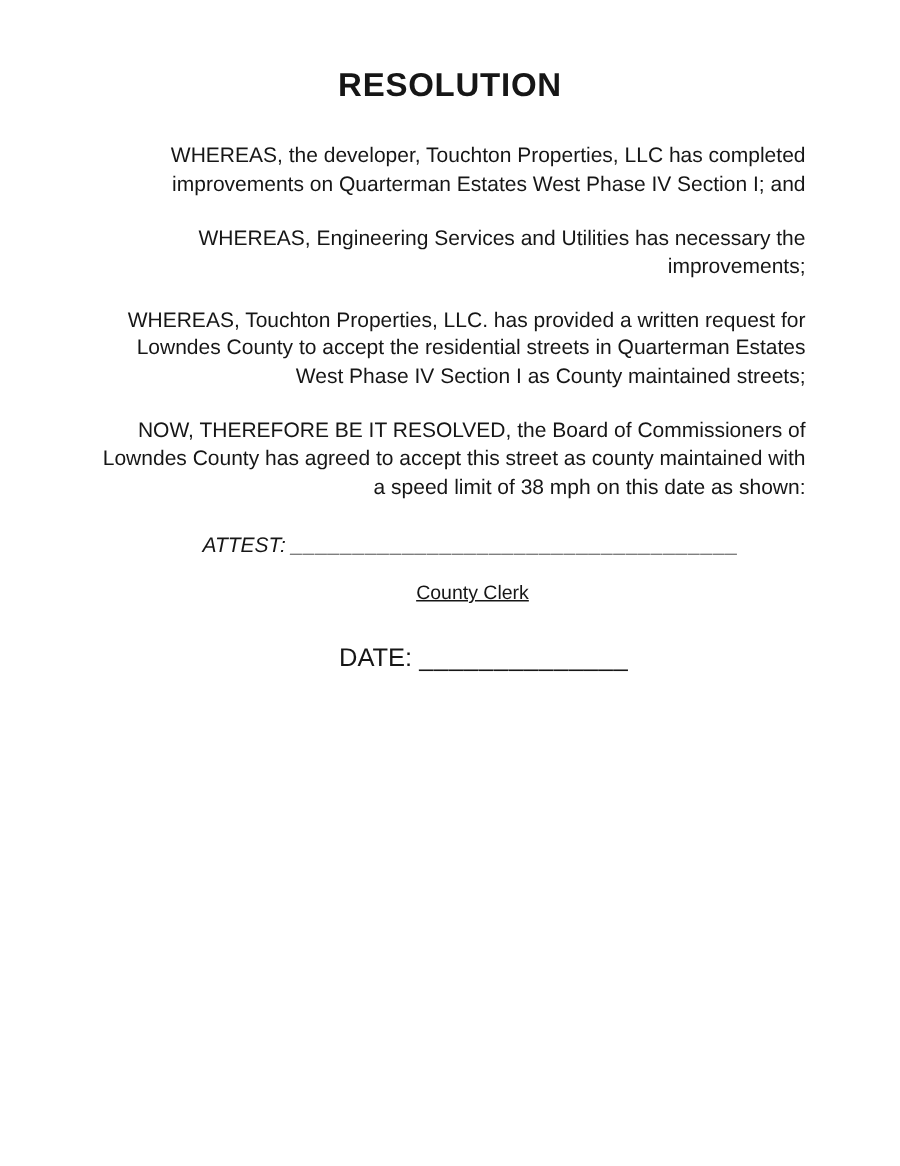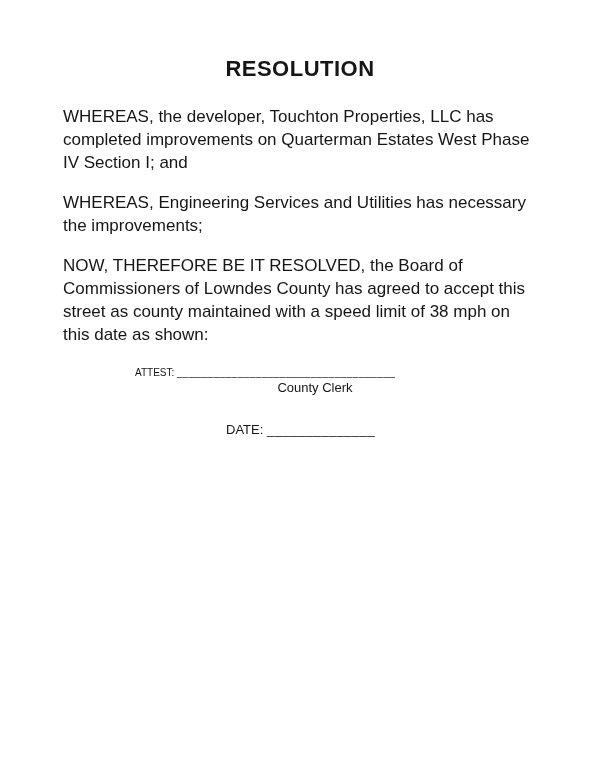--- a/index.html
+++ b/index.html
@@ -11,67 +11,70 @@
     height: 777px;
     background: #ffffff;
     overflow: hidden;
     font-family: "Liberation Sans", sans-serif;
     color: #161616;
   }
   .page {
     box-sizing: border-box;
     width: 600px;
     height: 777px;
-    padding-top: 56px;
+    padding-top: 44px;
   }
   .doc-title {
     text-align: center;
     font-size: 22px;
     font-weight: bold;
     letter-spacing: 0.5px;
     margin: 0 0 24px 0;
   }
   .para {
-    text-align: left;
-    font-size: 17px;
+    text-align: right;
+    font-size: 14px;
     line-height: 1.35;
     margin: 0 63px 17px 63px;
   }
   .attest-row {
     margin: 21px 0 0 135px;
-    font-size: 10px;
+    font-size: 14px;
     white-space: nowrap;
+    font-style: italic;
   }
   .sig-line {
     letter-spacing: 0.5px;
   }
   .county-clerk {
-    margin: 2px 0 0 250px;
+    margin: 16px 0 0 250px;
     width: 130px;
     text-align: center;
     font-size: 13px;
+    text-decoration: underline;
   }
   .date-row {
     margin: 27px 12px 0 226px;
-    font-size: 13px;
+    font-size: 17px;
     white-space: nowrap;
   }
 </style>
 </head>
 <body>
 
 <div class="page">
 
   <h1 class="doc-title">RESOLUTION</h1>
 
   <p class="para">WHEREAS, the developer, Touchton Properties, LLC has completed improvements on Quarterman Estates West Phase IV Section I; and</p>
 
 
   <p class="para">WHEREAS, Engineering Services and Utilities has necessary the improvements;</p>
 
+  <p class="para">WHEREAS, Touchton Properties, LLC. has provided a written request for Lowndes County to accept the residential streets in Quarterman Estates West Phase IV Section I as County maintained streets;</p>
 
   <p class="para">NOW, THEREFORE BE IT RESOLVED, the Board of Commissioners of Lowndes County has agreed to accept this street as county maintained with a speed limit of 38 mph on this date as shown:</p>
 
   <div class="attest-row">
     <span>ATTEST:</span>
     <span class="sig-line">____________________________________</span>
   </div>
 
   <div class="county-clerk">County Clerk</div>
 

